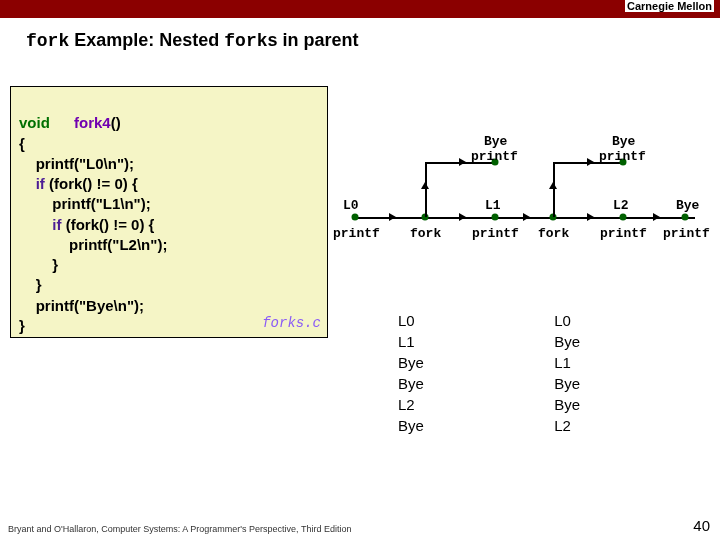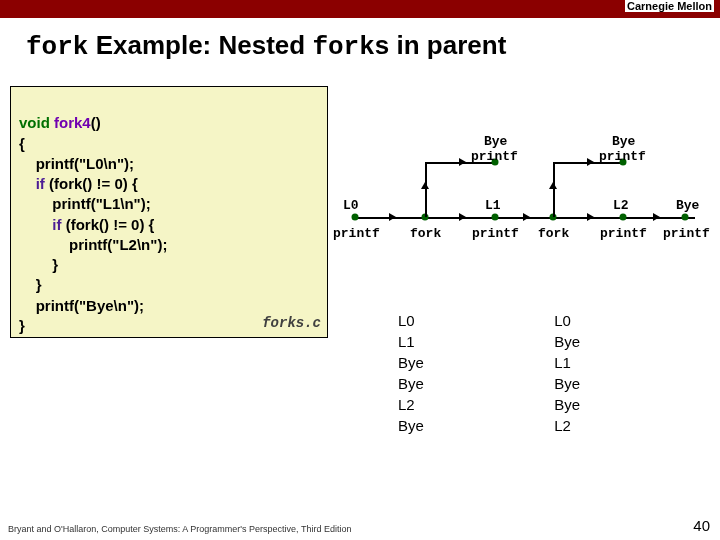--- a/index.html
+++ b/index.html
@@ -22,21 +22,21 @@
     position: absolute;
     top: 0px;
     right: 6px;
     font-size: 11px;
     font-weight: bold;
     color: black;
     background: white;
     padding: 0 2px;
   }
   .title {
-    font-size: 26px;
+    font-size: 18px;
     font-weight: bold;
     margin: 12px 0 14px 26px;
   }
   .title .mono {
     font-family: "Courier New", monospace;
     font-weight: bold;
   }
   .codebox {
     position: absolute;
     left: 10px;
@@ -48,30 +48,30 @@
     padding: 6px 8px;
     box-sizing: border-box;
     font-family: Arial, sans-serif;
     font-weight: bold;
     font-size: 15px;
     line-height: 1.35;
     white-space: pre;
   }
   .kw-void { color: #007000; }
   .kw-if { color: #4c1d95; }
-  .fname { color: #7000b0; }
+  .fname { color: #7000b0; padding-left: 20px; }
   .filelabel {
     position: absolute;
     right: 6px;
     bottom: 4px;
     font-family: "Courier New", monospace;
     font-style: italic;
-    font-weight: bold;
+    font-weight: normal;
     font-size: 14px;
-    color: #404040;
+    color: #8b5cf6;
   }
   .diagram {
     position: absolute;
     left: 335px;
     top: 132px;
     width: 378px;
     height: 120px;
   }
   .diagram .lbl {
     position: absolute;

